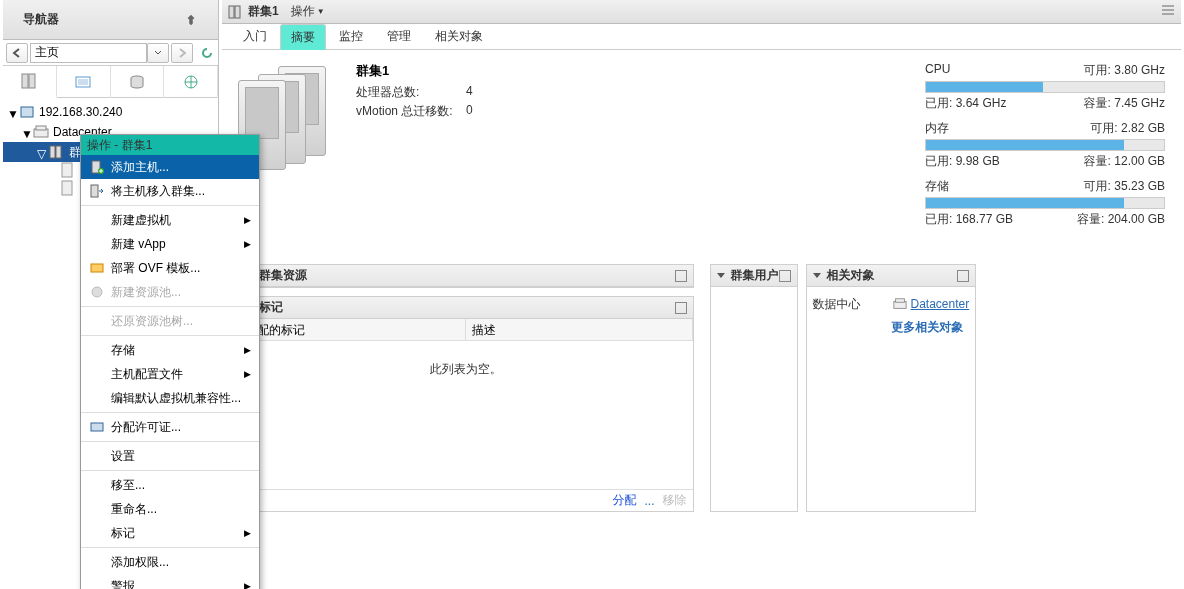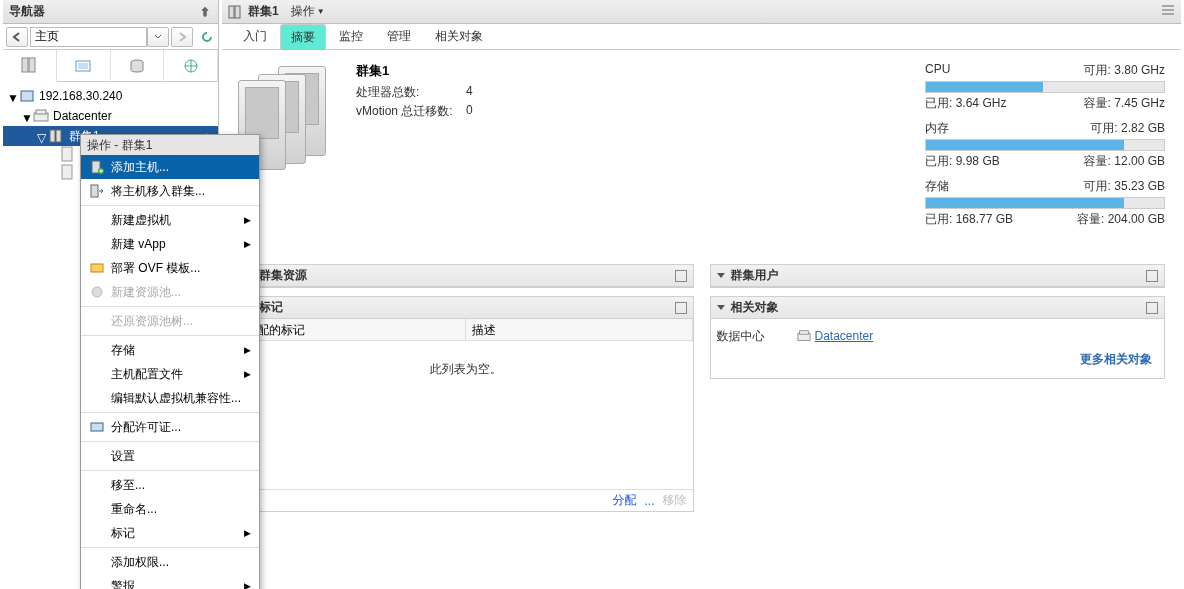--- a/index.html
+++ b/index.html
@@ -1,20 +1,20 @@
 <!DOCTYPE html>
 <html><head>
 <meta charset="utf-8">
 <style>
 * { box-sizing: border-box; margin: 0; padding: 0; font-family: "Microsoft YaHei", Arial, sans-serif; font-size: 12px; }
 body { background: #fff; width: 1184px; height: 589px; overflow: hidden; position: relative; }
 
 
 .nav-panel { position: absolute; left: 3px; top: 0; width: 216px; height: 589px; border-right: 1px solid #c0c0c0; background: #fff; }
-.nav-header { height: 24px; background: linear-gradient(#f0f0f0,#e0e0e0); border-bottom: 1px solid #bbb; display: flex; align-items: center; padding: 0 6px; justify-content: space-between; }
+.nav-header { height: 40px; background: linear-gradient(#f0f0f0,#e0e0e0); border-bottom: 1px solid #bbb; display: flex; align-items: center; padding: 0 20px; justify-content: space-between; }
 .nav-header-title { font-weight: bold; color: #333; }
 .nav-header-icons { display: flex; gap: 6px; }
 .pin-icon, .close-x-icon { width: 14px; height: 14px; cursor: pointer; }
 
 .breadcrumb-bar { height: 26px; display: flex; align-items: center; border-bottom: 1px solid #ccc; padding: 3px; }
 .bc-btn { width: 22px; height: 20px; border: 1px solid #bbb; background: linear-gradient(#fff,#eee); margin-right: 2px; display: flex; align-items: center; justify-content: center; cursor: pointer; border-radius: 2px; }
 .bc-field { flex: 1; height: 20px; border: 1px solid #bbb; background: #fff; padding: 0 4px; display: flex; align-items: center; }
 .cycle-icon { width:16px; height:16px; margin-left:4px; }
 
 .tab-icons-row { height: 32px; display: flex; align-items: center; border-bottom: 1px solid #ccc; }
@@ -29,21 +29,21 @@
 .tree-icon { width: 16px; height: 16px; margin-right: 4px; display: flex; align-items:center; justify-content:center; }
 .tree-indent-1 { padding-left: 18px; }
 .tree-indent-2 { padding-left: 34px; }
 .tree-chevron { margin-left: auto; color: #fff; font-size: 10px; }
 
 .tree-sub { padding-left: 56px; }
 .tree-sub .mini { width:16px; height:16px; margin-bottom:2px; }
 
 
 .ctx-menu { position: absolute; left: 80px; top: 134px; width: 180px; background: #fff; border: 1px solid #999; box-shadow: 2px 2px 6px rgba(0,0,0,0.3); z-index: 100; }
-.ctx-title { height: 20px; display: flex; align-items: center; padding: 0 6px; font-size: 11px; color: #333; background: #e5e5e5; }
+.ctx-title { height: 20px; display: flex; align-items: center; padding: 0 6px; font-size: 11px; color: #333; background: #14b8a6; }
 .ctx-item { height: 24px; display: flex; align-items: center; padding: 0 8px; cursor: pointer; position: relative; }
 .ctx-item.hover { background: #0a63a8; color: #fff; }
 .ctx-item.disabled { color: #aaa; cursor: default; }
 .ctx-item .ci-icon { width: 16px; height: 16px; margin-right: 6px; display:flex; align-items:center; justify-content:center; }
 .ctx-item .arrow-r { margin-left: auto; font-size: 9px; }
 .ctx-sep { height: 1px; background: #ddd; margin: 2px 0; }
 
 
 .content { position: absolute; left: 222px; top: 0; right: 3px; height: 589px; }
 .content-header { height: 24px; background: linear-gradient(#f0f0f0,#e0e0e0); border-bottom: 1px solid #bbb; display: flex; align-items: center; padding: 0 6px; }
@@ -75,21 +75,21 @@
 .resource-meters { margin-left: auto; width: 240px; }
 .meter-block { margin-bottom: 8px; }
 .meter-top { display: flex; justify-content: space-between; color: #333; }
 .meter-bar { height: 12px; background: #e8e8e8; border: 1px solid #ccc; margin: 2px 0; position: relative; }
 .meter-fill { height: 100%; background: #5bb4e5; }
 .meter-bottom { display: flex; justify-content: space-between; color: #333; }
 
 
 .panels-area { padding: 16px 16px; display: flex; gap: 16px; }
 .panels-left { flex: 1; display: flex; flex-direction: column; gap: 8px; }
-.panels-right { flex: 1; display: flex; flex-direction: column; gap: 8px; }
+.panels-right { flex: 1; display: flex; flex-direction: row; gap: 8px; }
 
 .panel { border: 1px solid #cfcfcf; }
 .panel-h { background: linear-gradient(#f2f2f2,#e6e6e6); height: 22px; display: flex; align-items: center; padding: 0 6px; justify-content: space-between; border-bottom: 1px solid #cfcfcf; }
 .panel-h .ph-left { display: flex; align-items: center; }
 .ph-tri { width:0; height:0; border-top:5px solid #555; border-left:4px solid transparent; border-right:4px solid transparent; margin-right:6px; }
 .ph-title { font-weight: bold; color: #333; }
 .ph-box { width: 12px; height: 12px; border: 1px solid #888; }
 
 .tags-panel-body { height: 170px; overflow: hidden; }
 .tags-header { display: flex; height: 22px; background: #f6f6f6; border-bottom: 1px solid #ddd; }

